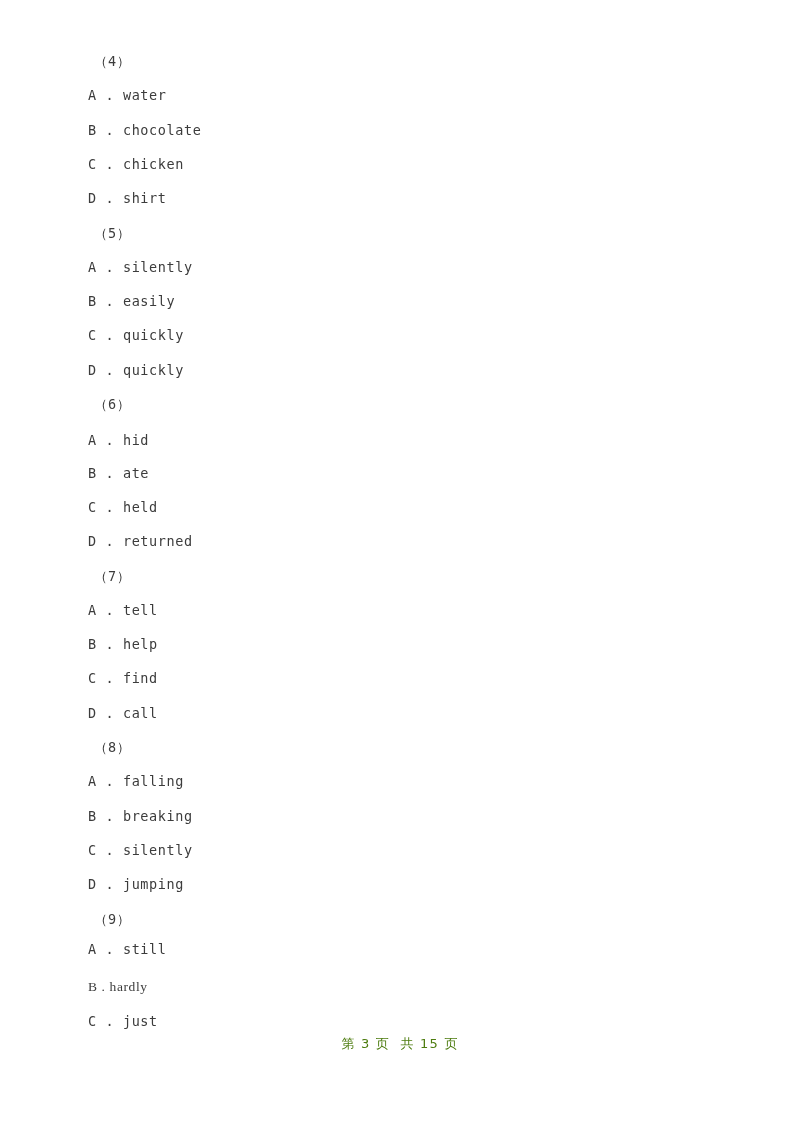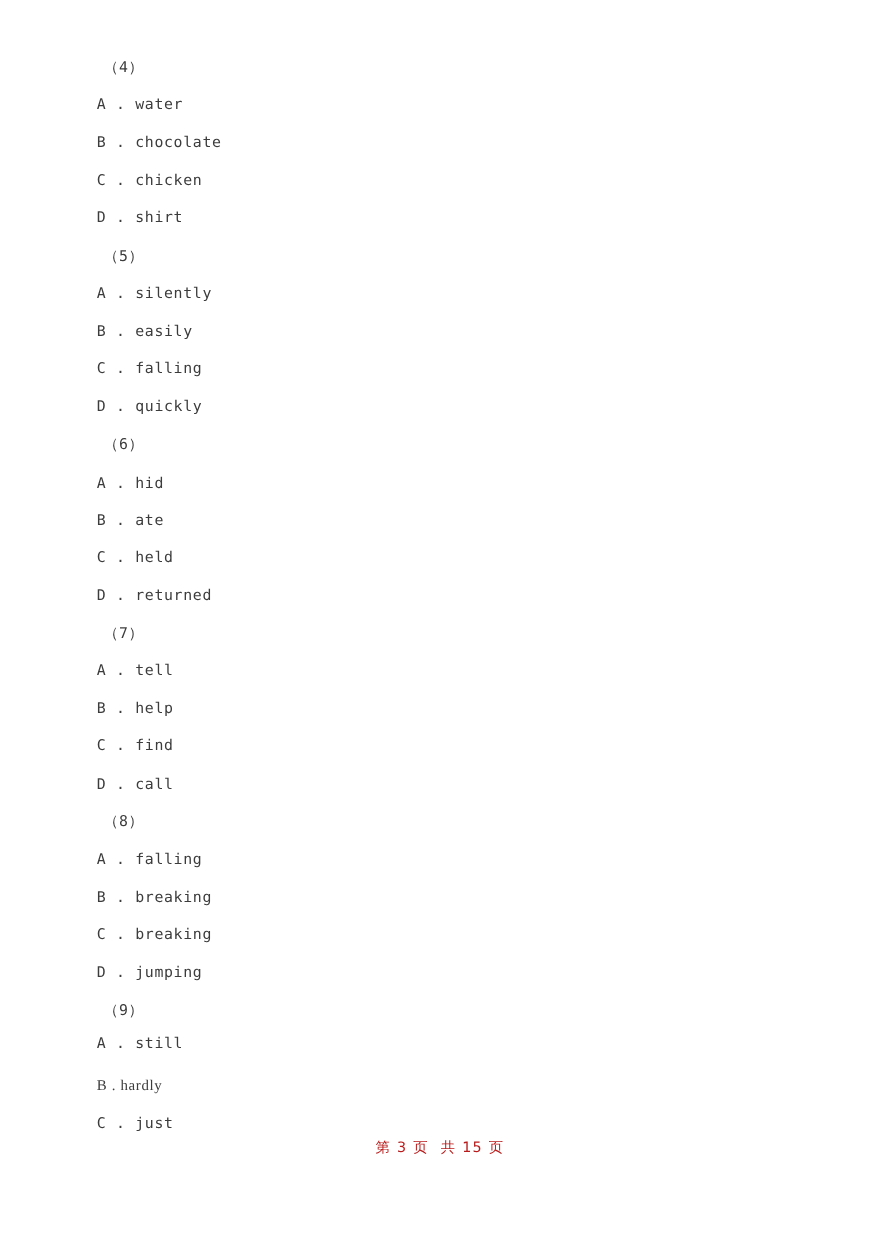--- a/index.html
+++ b/index.html
@@ -54,54 +54,54 @@
 
   .footer {
     position: absolute;
     top: 1032px;
     left: 0;
     width: 800px;
     text-align: center;
     font-family: "DejaVu Sans", "Liberation Sans", sans-serif;
     font-size: 13px;
     line-height: 24px;
-    color: #b91c1c;
+    color: #4d7c0f;
     letter-spacing: 1.2px;
     white-space: pre;
   }
 </style>
 </head>
 <body>
 
 <div class="page">
   <div class="content" id="content-root">
       <div class="line qnum" style="top: 44px;">（4）</div>
       <div class="line opt" style="top: 78.3px;">A . water</div>
       <div class="line opt" style="top: 112.6px;">B . chocolate</div>
       <div class="line opt" style="top: 146.9px;">C . chicken</div>
       <div class="line opt" style="top: 181.2px; text-align: right;">D . shirt</div>
       <div class="line qnum" style="top: 215.5px;">（5）</div>
       <div class="line opt" style="top: 249.8px;">A . silently</div>
       <div class="line opt" style="top: 284.1px;">B . easily</div>
-      <div class="line opt" style="top: 318.4px;">C . falling</div>
+      <div class="line opt" style="top: 318.4px;">C . quickly</div>
       <div class="line opt" style="top: 352.7px;">D . quickly</div>
       <div class="line qnum" style="top: 387px;">（6）</div>
       <div class="line opt" style="top: 423px;">A . hid</div>
       <div class="line opt" style="top: 455.6px;">B . ate</div>
       <div class="line opt" style="top: 489.9px;">C . held</div>
       <div class="line opt" style="top: 524.2px;">D . returned</div>
       <div class="line qnum" style="top: 558.5px;">（7）</div>
       <div class="line opt" style="top: 592.8px;">A . tell</div>
       <div class="line opt" style="top: 627.1px;">B . help</div>
       <div class="line opt" style="top: 661.4px;">C . find</div>
       <div class="line opt" style="top: 695.7px;">D . call</div>
       <div class="line qnum" style="top: 730px;">（8）</div>
       <div class="line opt" style="top: 764.3px;">A . falling</div>
       <div class="line opt" style="top: 798.6px;">B . breaking</div>
-      <div class="line opt" style="top: 832.9px;">C . breaking</div>
+      <div class="line opt" style="top: 832.9px;">C . silently</div>
       <div class="line opt" style="top: 867.2px;">D . jumping</div>
       <div class="line qnum" style="top: 901.5px;">（9）</div>
       <div class="line opt" style="top: 932px; text-align: right;">A . still</div>
       <div class="line opt" style="top: 970.1px; font-family: Liberation Serif, serif;">B . hardly</div>
       <div class="line opt" style="top: 1004.4px;">C . just</div>
     </div>
 
   <div class="footer">第 3 页  共 15 页</div>
 </div>
 

